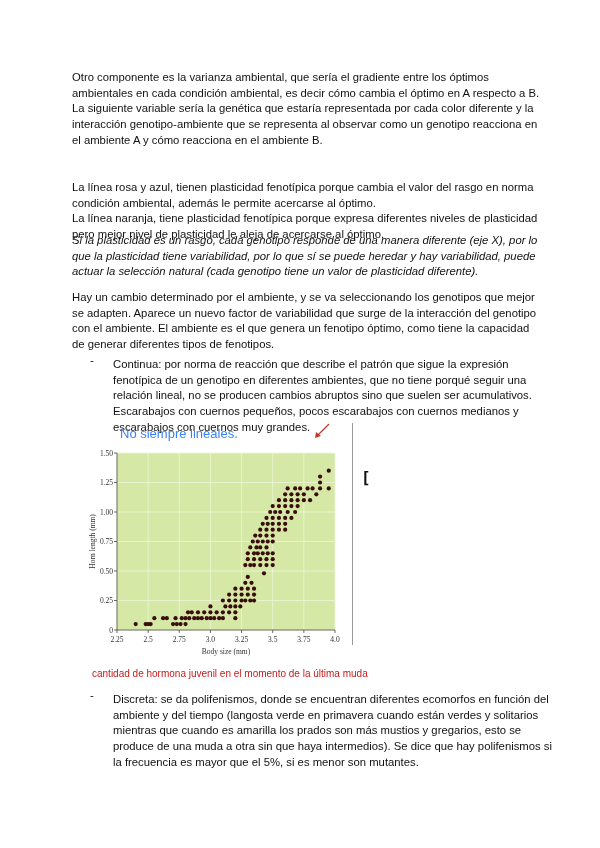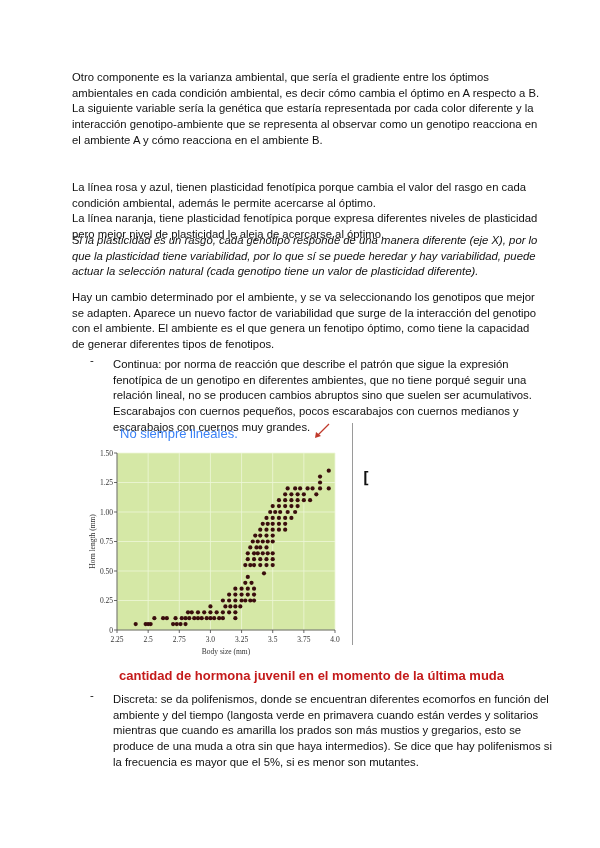--- a/index.html
+++ b/index.html
@@ -9,30 +9,30 @@
   .para { position: absolute; left: 72px; width: 470px; font-size: 11.3px; line-height: 15.7px; margin: 0; }
   .bullet { position: absolute; left: 90px; width: 20px; font-size: 11.3px; line-height: 15.7px; }
   .indent { position: absolute; left: 109px; width: 440px; font-size: 11.3px; line-height: 15.7px; margin: 4px; }
   .chart-wrap { position: absolute; left: 85px; top: 420px; width: 300px; height: 250px; }
   .chart-title { position: absolute; left: 35px; top: 6px; font-size: 13px; color: #3b82f6;
                  font-family: Liberation Sans, sans-serif; font-weight: normal; }
   .vline { position: absolute; left: 352px; top: 423px; width: 1px; height: 222px; background: #9a9a9a; }
   .bracket { position: absolute; left: 361px; top: 468px; font-size: 16px; font-weight: bold; color: #111;
              font-family: "DejaVu Sans Mono", monospace; }
   .caption1 { position: absolute; left: 92px; top: 657px; font-size: 8.4px; color: #333; white-space: nowrap; }
-  .caption2 { position: absolute; left: 92px; top: 668px; font-size: 13px; color: #c41a1a; font-weight: bold; white-space: nowrap; margin-left: 27px; }
+  .caption2 { position: absolute; left: 92px; top: 668px; font-size: 10px; color: #c41a1a; font-weight: normal; white-space: nowrap; }
   .axis-text { font-family: "Liberation Serif", serif; font-size: 7.5px; fill: #333; }
 </style>
 </head>
 <body>
 
 <div class="page">
 
   <p class="para" style="top:70px;">Otro componente es la varianza ambiental, que sería el gradiente entre los óptimos ambientales en cada condición ambiental, es decir cómo cambia el óptimo en A respecto a B. La siguiente variable sería la genética que estaría representada por cada color diferente y la interacción genotipo-ambiente que se representa al observar como un genotipo reacciona en el ambiente A y cómo reacciona en el ambiente B.</p>
-  <p class="para" style="top:180px;">La línea rosa y azul, tienen plasticidad fenotípica porque cambia el valor del rasgo en cada condición ambiental, además le permite acercarse al óptimo.</p>
+  <p class="para" style="top:180px;">La línea rosa y azul, tienen plasticidad fenotípica porque cambia el valor del rasgo en norma condición ambiental, además le permite acercarse al óptimo.</p>
   <p class="para" style="top:211px;">La línea naranja, tiene plasticidad fenotípica porque expresa diferentes niveles de plasticidad pero mejor nivel de plasticidad le aleja de acercarse al óptimo.</p>
   <p class="para" style="top:233px;font-style:italic;">Si la plasticidad es un rasgo, cada genotipo responde de una manera diferente (eje X), por lo que la plasticidad tiene variabilidad, por lo que sí se puede heredar y hay variabilidad, puede actuar la selección natural (cada genotipo tiene un valor de plasticidad diferente).</p>
   <p class="para" style="top:290px;">Hay un cambio determinado por el ambiente, y se va seleccionando los genotipos que mejor se adapten. Aparece un nuevo factor de variabilidad que surge de la interacción del genotipo con el ambiente. El ambiente es el que genera un fenotipo óptimo, como tiene la capacidad de generar diferentes tipos de fenotipos.</p>
 
   <span class="bullet" style="top:353px;">-</span>
   <p class="indent" style="top:353px;">Continua: por norma de reacción que describe el patrón que sigue la expresión fenotípica de un genotipo en diferentes ambientes, que no tiene porqué seguir una relación lineal, no se producen cambios abruptos sino que suelen ser acumulativos. Escarabajos con cuernos pequeños, pocos escarabajos con cuernos medianos y escarabajos con cuernos muy grandes.</p>
 
   <div class="chart-wrap">
     <span class="chart-title">No siempre lineales.</span>
     <svg id="chart-svg" width="300" height="250" style="position:absolute;left:0;top:0;">

